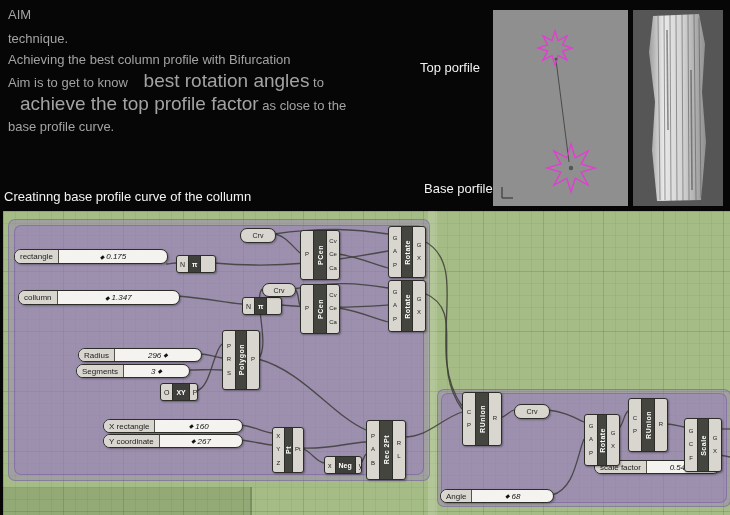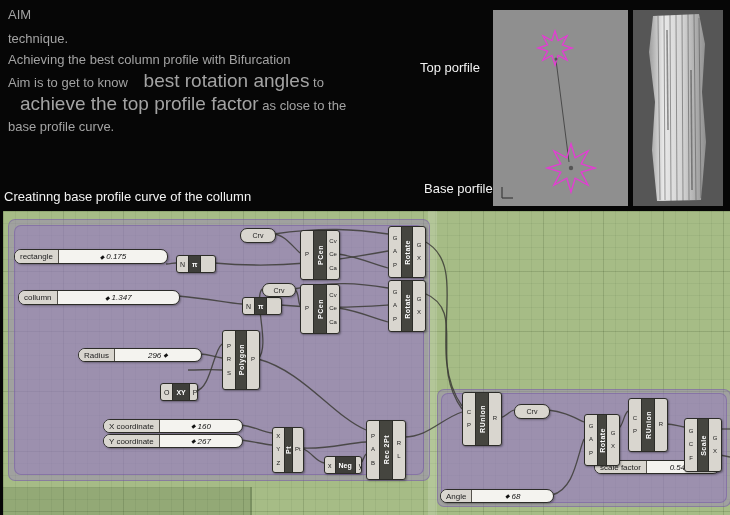--- a/index.html
+++ b/index.html
@@ -181,22 +181,29 @@
         <span>1.347</span>
       </span>
   </div>
   <div class="slider" style="left:75px;top:137px;width:122px;height:12px;">
     <span class="sname">Radius</span>
     <span class="strack">
         <span>296</span>
         <span class="sknob">◆</span>
       </span>
   </div>
+  <div class="slider" style="left:73px;top:153px;width:112px;height:12px;">
+    <span class="sname">Segments</span>
+    <span class="strack">
+        <span>3</span>
+        <span class="sknob">◆</span>
+      </span>
+  </div>
   <div class="slider" style="left:100px;top:208px;width:138px;height:12px;">
-    <span class="sname">X coordinate</span>
+    <span class="sname">X rectangle</span>
     <span class="strack">
         <span class="sknob">◆</span>
         <span>160</span>
       </span>
   </div>
   <div class="slider" style="left:100px;top:223px;width:138px;height:12px;">
     <span class="sname">Y coordinate</span>
     <span class="strack">
         <span class="sknob">◆</span>
         <span>267</span>

